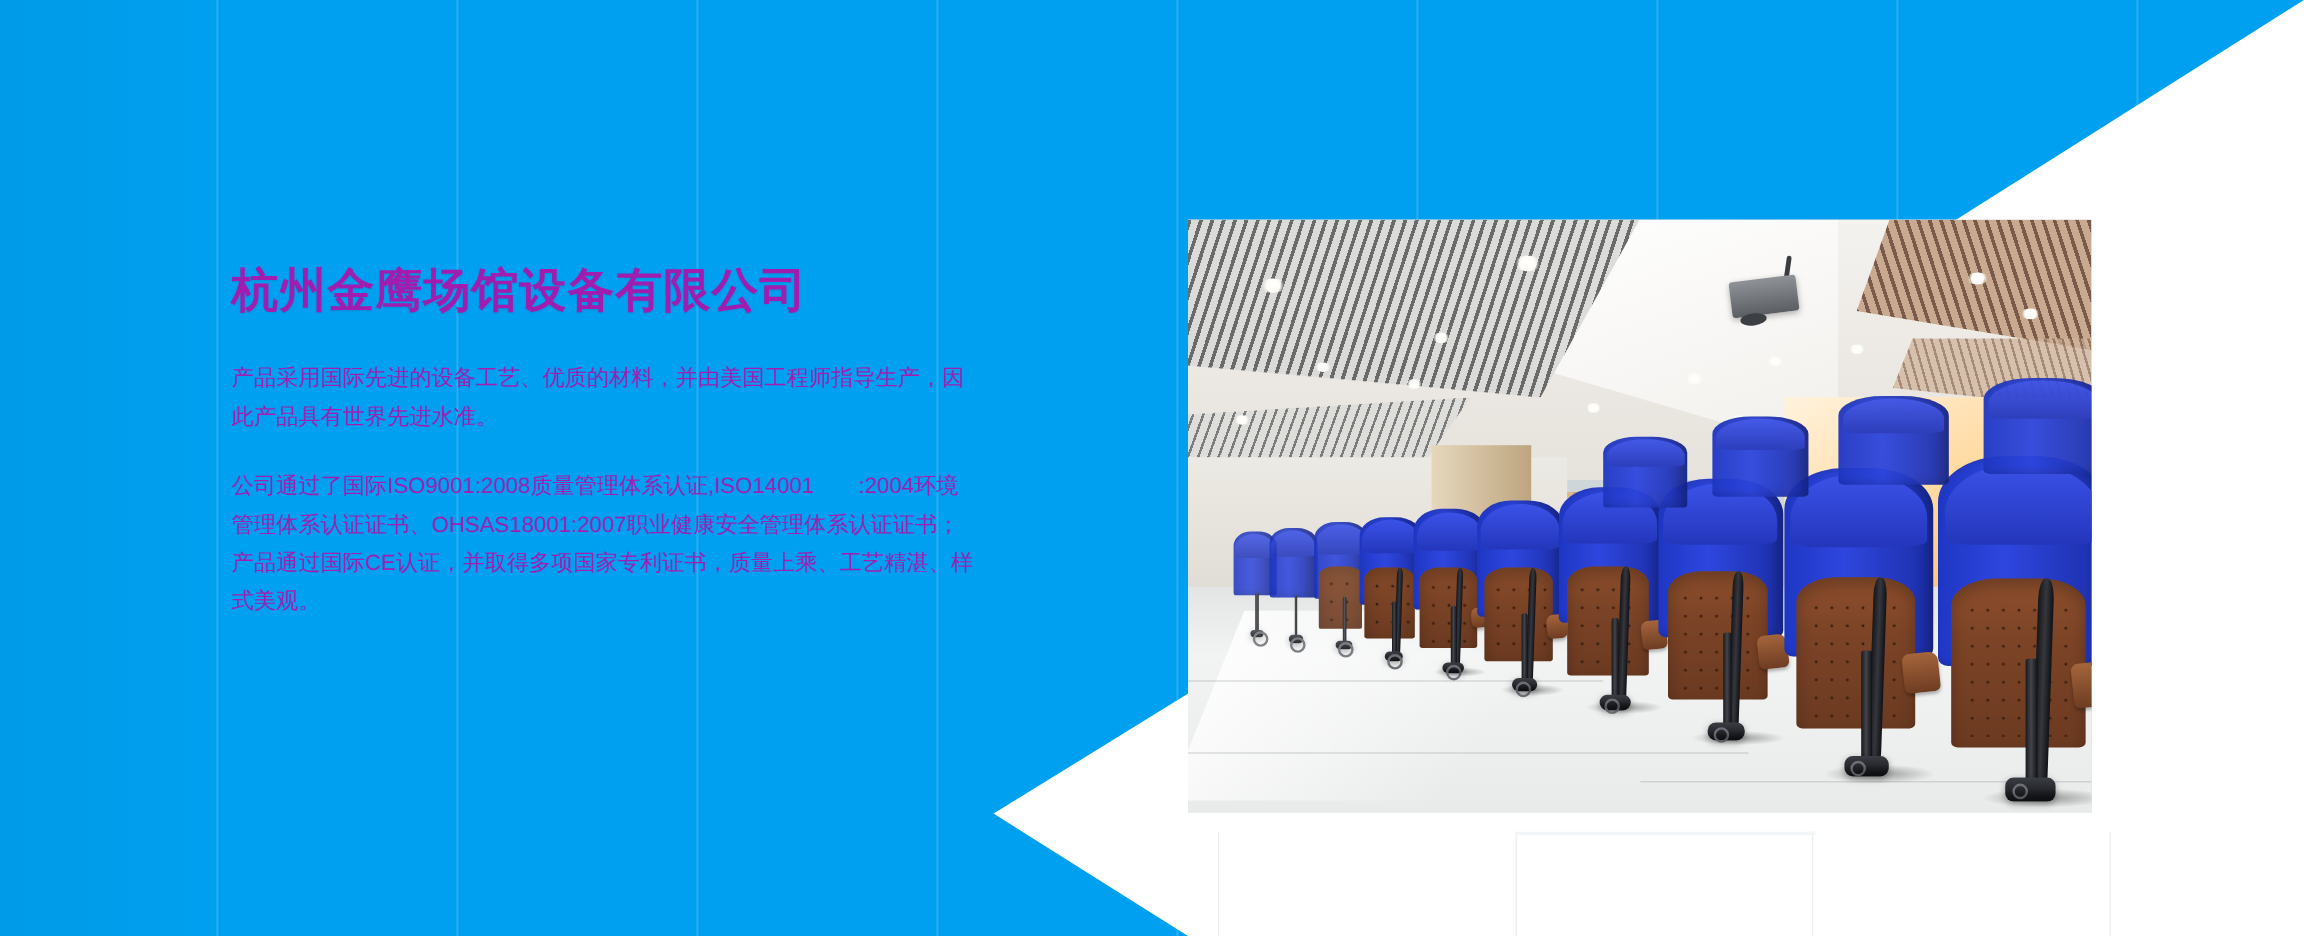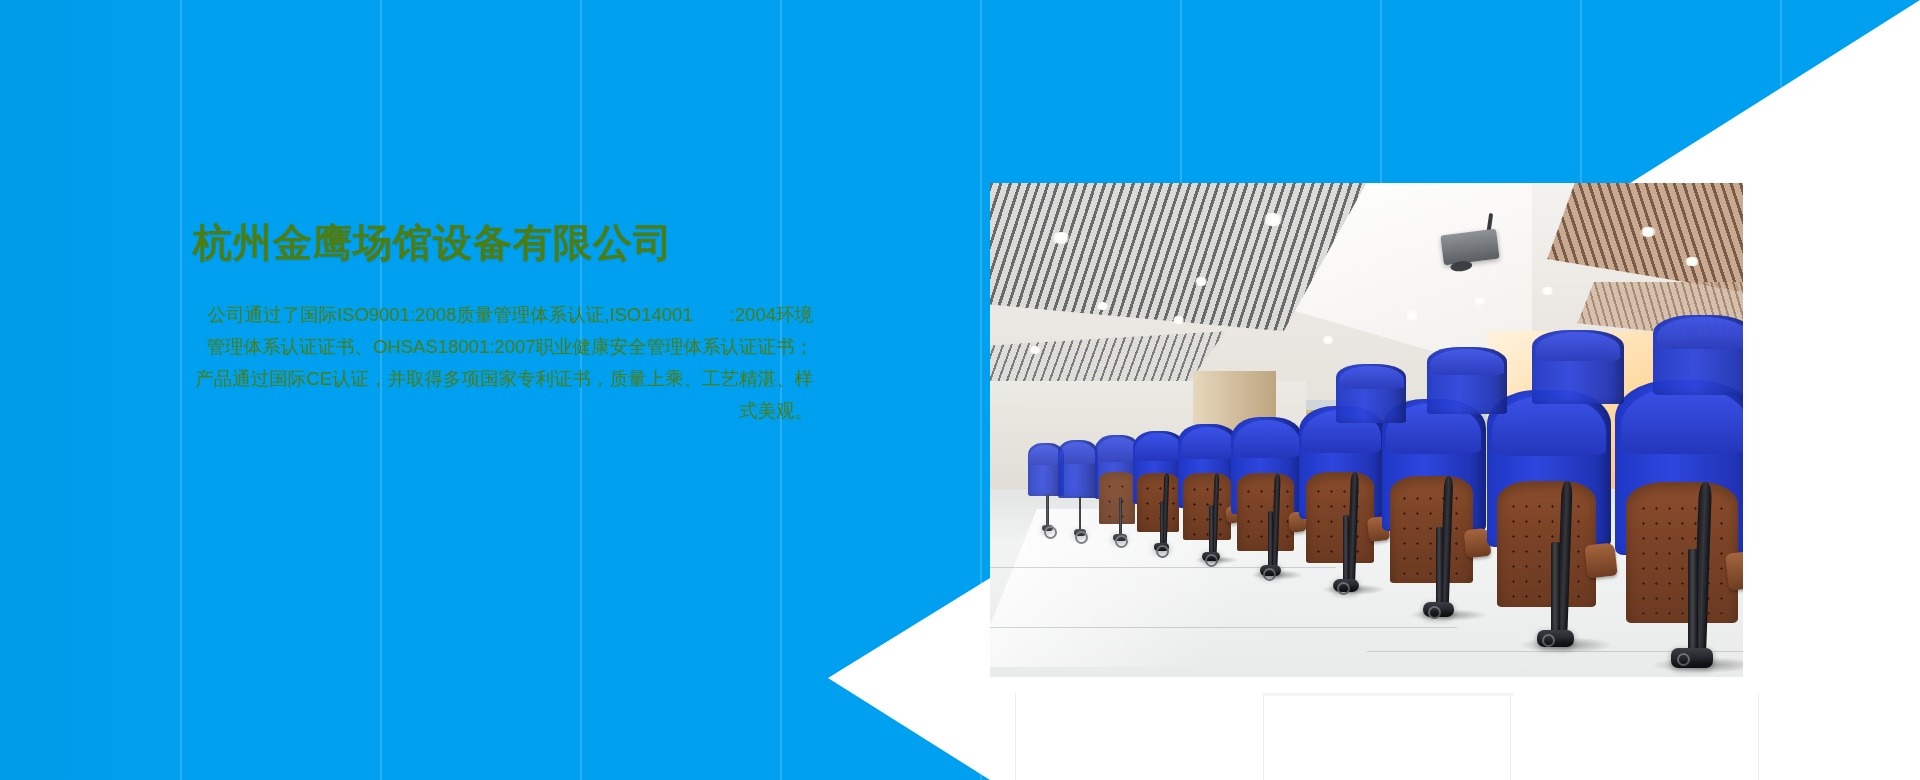--- a/index.html
+++ b/index.html
@@ -81,37 +81,37 @@
     background: #f2f5f7;
   }
 
   
   .copy {
     position: absolute;
     left: 193px;
     top: 222px;
     width: 620px;
     z-index: 5;
-    color: #4d7c0f;
+    color: #a21caf;
   }
   .copy-title {
     font-size: 39px;
     font-weight: 700;
     line-height: 1.1;
     letter-spacing: 1px;
     margin: 0 0 34px 0;
     text-shadow: 0 1px 2px rgba(0,0,0,0.10);
   }
   .copy-para {
     font-size: 18.5px;
     line-height: 32px;
     margin: 0 0 26px 0;
     font-weight: 400;
   }
-  .copy-para:last-child { margin-bottom: 0; text-align: right; }
+  .copy-para:last-child { margin-bottom: 0; }
 
   
   .photo {
     position: absolute;
     left: 990px;
     top: 183px;
     width: 753px;
     height: 494px;
     z-index: 6;
     overflow: hidden;
@@ -316,20 +316,21 @@
   <div class="white-grid">
     <i></i>
     <i></i>
     <i></i>
     <i></i>
     <b></b>
   </div>
 
   <div class="copy">
     <h1 class="copy-title">杭州金鹰场馆设备有限公司</h1>
+    <p class="copy-para">产品采用国际先进的设备工艺、优质的材料，并由美国工程师指导生产，因此产品具有世界先进水准。</p>
     <p class="copy-para">公司通过了国际ISO9001:2008质量管理体系认证,ISO14001　　:2004环境管理体系认证证书、OHSAS18001:2007职业健康安全管理体系认证证书；产品通过国际CE认证，并取得多项国家专利证书，质量上乘、工艺精湛、样式美观。</p>
   </div>
 
   <div class="photo">
     <div class="photo-canvas">
 
       <div class="ceiling"></div>
       <div class="soffit"></div>
       <div class="slats-left"></div>
       <div class="slats-left2"></div>

